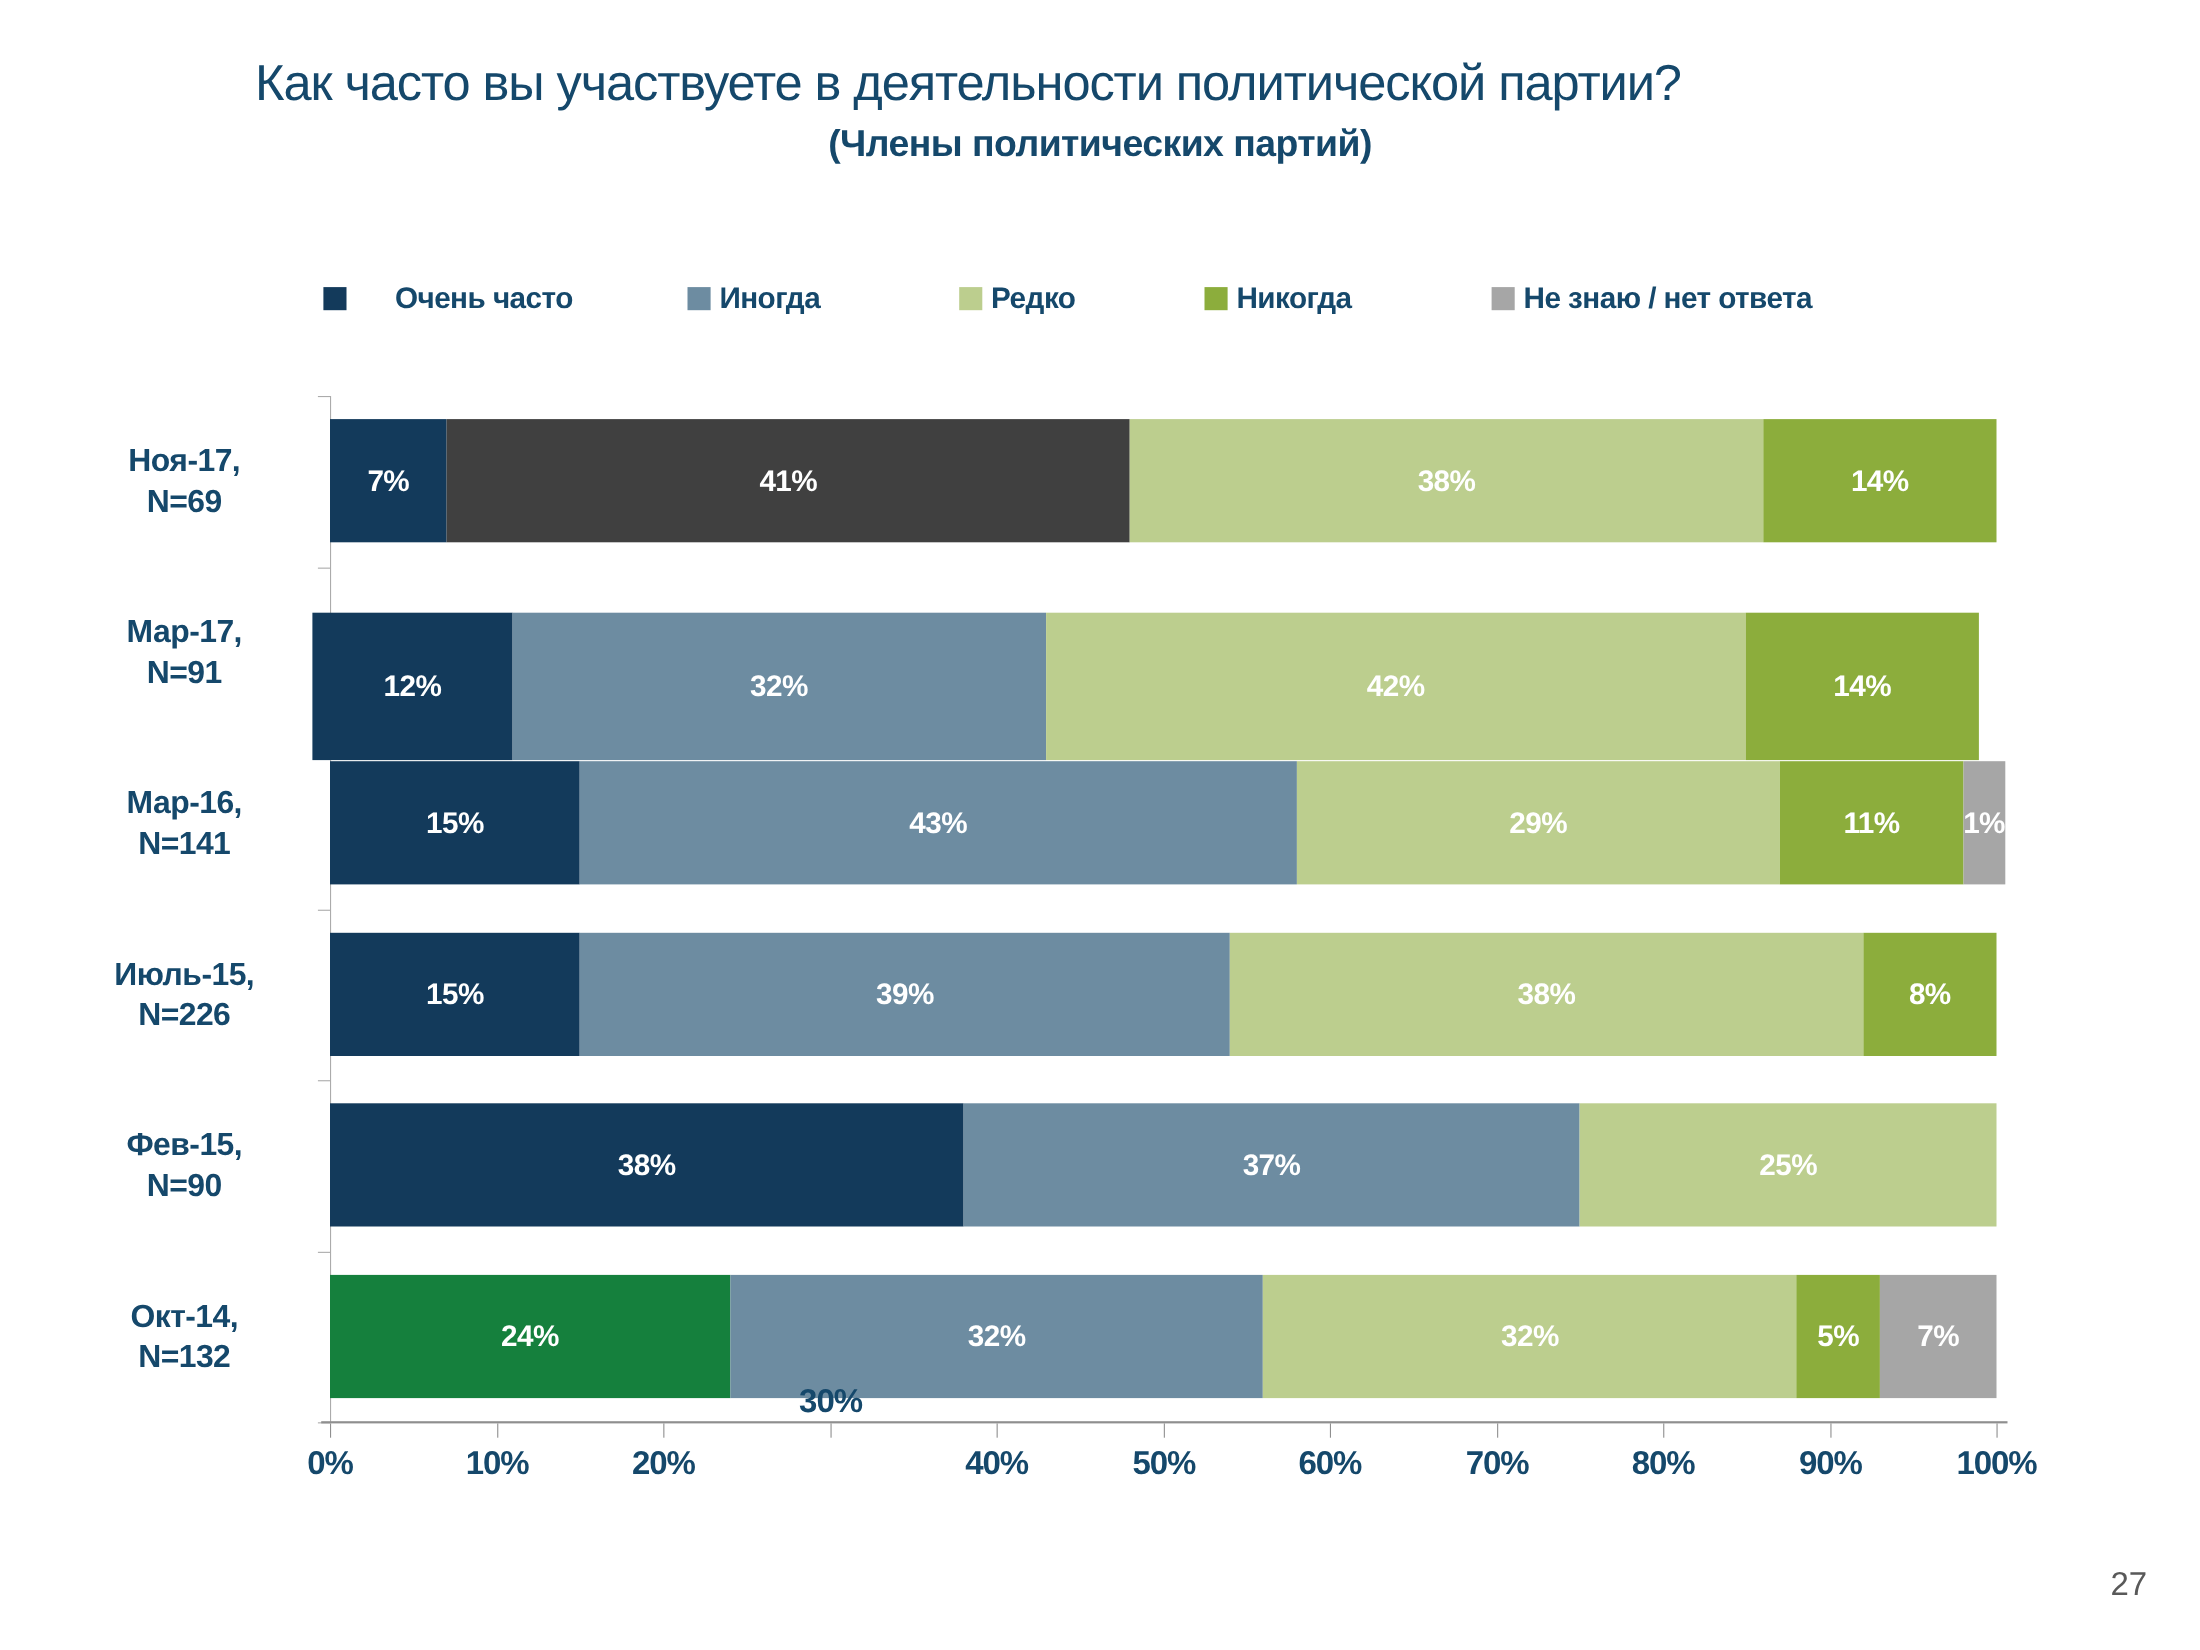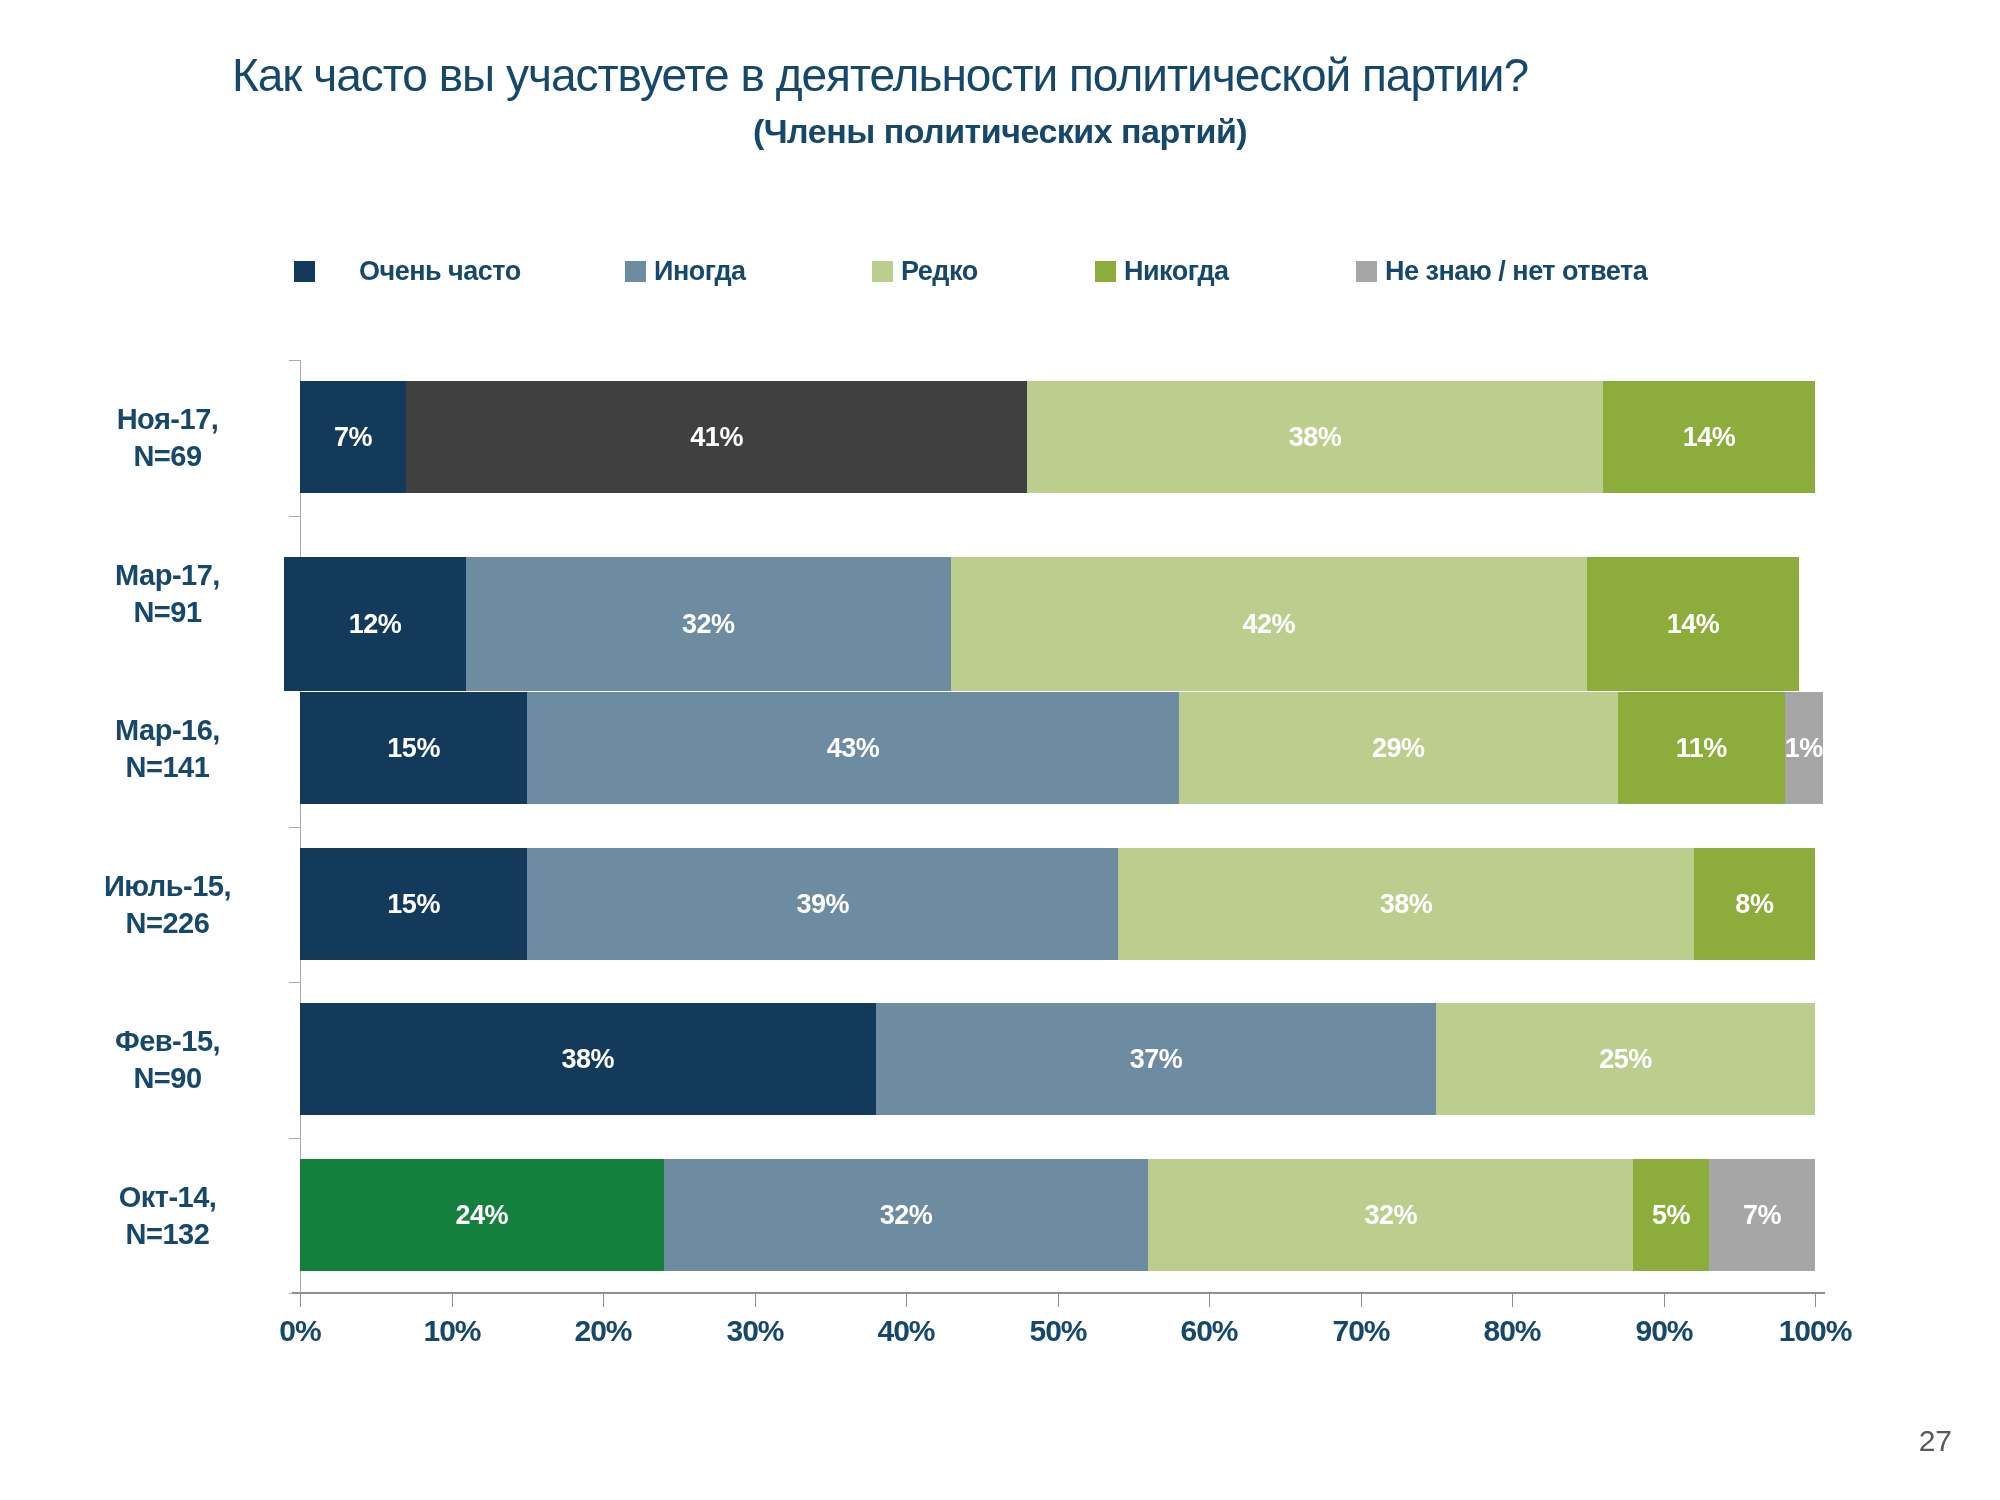--- a/index.html
+++ b/index.html
@@ -192,21 +192,21 @@
         </div>
       </div>
       <div class="x-axis-line" style="left: 292px; width: 1533px; top: 1292px;"></div>
       <div class="x-tick" style="left: 300px; top: 1294px; height: 13px;"></div>
       <div class="x-tick-label" style="left: 300px; top: 1314px;">0%</div>
       <div class="x-tick" style="left: 452px; top: 1294px; height: 13px;"></div>
       <div class="x-tick-label" style="left: 452px; top: 1314px;">10%</div>
       <div class="x-tick" style="left: 603px; top: 1294px; height: 13px;"></div>
       <div class="x-tick-label" style="left: 603px; top: 1314px;">20%</div>
       <div class="x-tick" style="left: 755px; top: 1294px; height: 13px;"></div>
-      <div class="x-tick-label" style="left: 755px; top: 1314px;">30%</div>
+      <div class="x-tick-label" style="left: 755px; top: 1258px;">30%</div>
       <div class="x-tick" style="left: 906px; top: 1294px; height: 13px;"></div>
       <div class="x-tick-label" style="left: 906px; top: 1314px;">40%</div>
       <div class="x-tick" style="left: 1058px; top: 1294px; height: 13px;"></div>
       <div class="x-tick-label" style="left: 1058px; top: 1314px;">50%</div>
       <div class="x-tick" style="left: 1209px; top: 1294px; height: 13px;"></div>
       <div class="x-tick-label" style="left: 1209px; top: 1314px;">60%</div>
       <div class="x-tick" style="left: 1361px; top: 1294px; height: 13px;"></div>
       <div class="x-tick-label" style="left: 1361px; top: 1314px;">70%</div>
       <div class="x-tick" style="left: 1512px; top: 1294px; height: 13px;"></div>
       <div class="x-tick-label" style="left: 1512px; top: 1314px;">80%</div>

